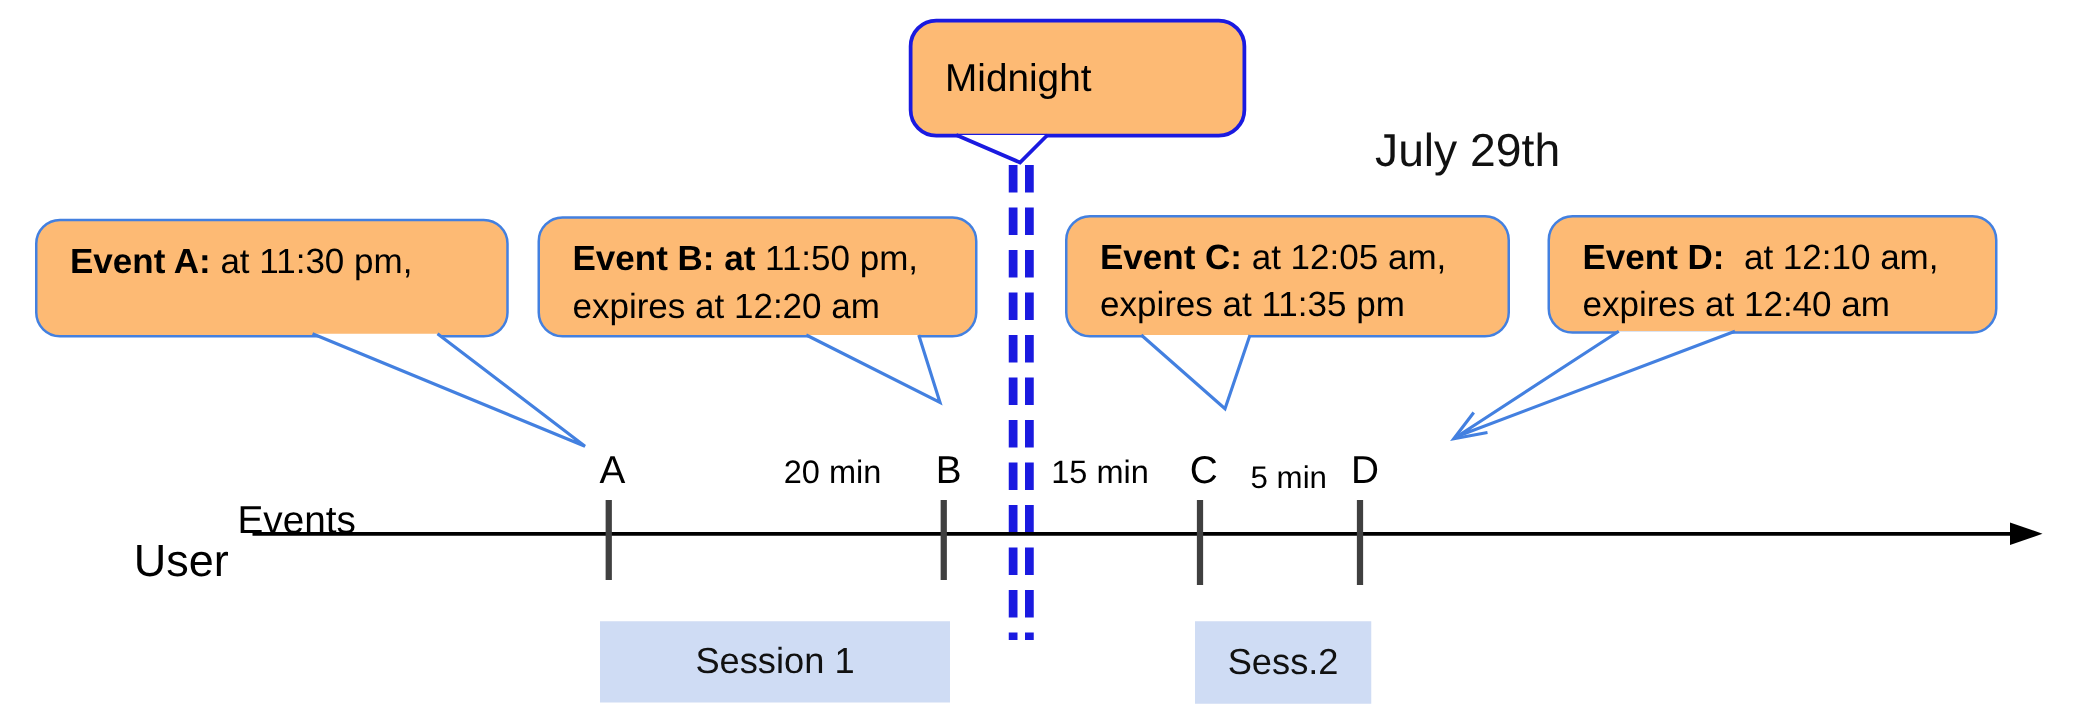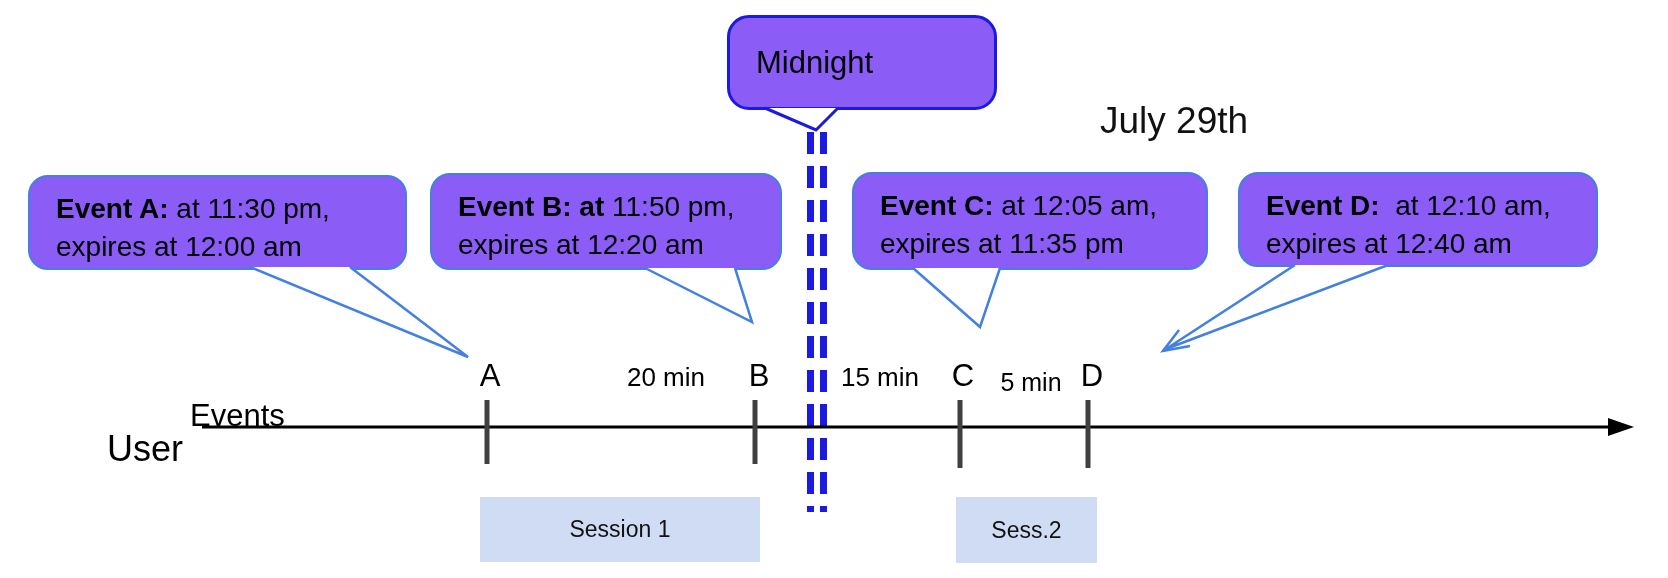--- a/index.html
+++ b/index.html
@@ -4,33 +4,33 @@
 <style>
   html,body{margin:0;padding:0;background:#fff;}
   .canvas{
     position:relative;width:1668px;height:578px;background:#ffffff;overflow:hidden;
     font-family:"Liberation Sans", sans-serif;color:#000;
   }
   .layer{position:absolute;left:0;top:0;width:1668px;height:578px;pointer-events:none;}
   .abs{position:absolute;}
   .date-label{font-size:37px;color:#111;white-space:pre;}
   .bubble{
-    position:absolute;background:#8b5cf6;border:2.5px solid #4380e0;border-radius:20px;
+    position:absolute;background:#fdba74;border:2.5px solid #4380e0;border-radius:20px;
     box-sizing:border-box;
   }
   .bubble.midnight{border:3px solid #1a1ae0;border-radius:22px;display:flex;align-items:center;}
   .bubble .txt{padding:13px 10px 0 26px;font-size:28px;line-height:38px;white-space:pre;}
   .bubble.midnight .txt{padding:0 0 0 26px;font-size:31px;line-height:31px;}
   .tl-label{font-size:31px;white-space:pre;margin-top:48px;}
   .user-label{font-size:36px;white-space:pre;margin-top:20px;}
   .tick-letter{font-size:31px;transform:translateX(-50%);white-space:pre;}
   .gap-label{font-size:26px;transform:translateX(-50%);white-space:pre;}
   .session{
     position:absolute;background:#cfdcf4;display:flex;align-items:center;justify-content:center;
-    font-size:23px;color:#111;
+    font-size:29px;color:#111;
   }
 </style>
 </head>
 <body>
 
 <div class="canvas">
 
   <svg class="layer" viewBox="0 0 1668 578">
 
     <line x1="810.5" y1="132" x2="810.5" y2="512" stroke="#1a1ae0" stroke-width="7" stroke-dasharray="22 12"></line>
@@ -52,21 +52,21 @@
     <span>Sess.2</span>
   </div>
 
   <div class="abs date-label" style="left:1100px;top:100px;">July 29th</div>
 
   <div class="bubble midnight" style="left:727px;top:15px;width:270px;height:95px;">
     <div class="txt">Midnight</div>
   </div>
 
   <div class="bubble" style="left:28px;top:175px;width:379px;height:95px;">
-    <div class="txt"><b>Event A:</b><span> at 11:30 pm,</span><br><span>expires at 12:00 am</span></div>
+    <div class="txt"><b>Event A:</b><span> at 11:30 pm,</span><br></div>
   </div>
 
   <div class="bubble" style="left:430px;top:173px;width:352px;height:97px;">
     <div class="txt"><b>Event B: at</b><span> 11:50 pm,</span><br><span>expires at 12:20 am</span></div>
   </div>
 
   <div class="bubble" style="left:852px;top:172px;width:356px;height:98px;">
     <div class="txt"><b>Event C:</b><span> at 12:05 am,</span><br><span>expires at 11:35 pm</span></div>
   </div>
 

